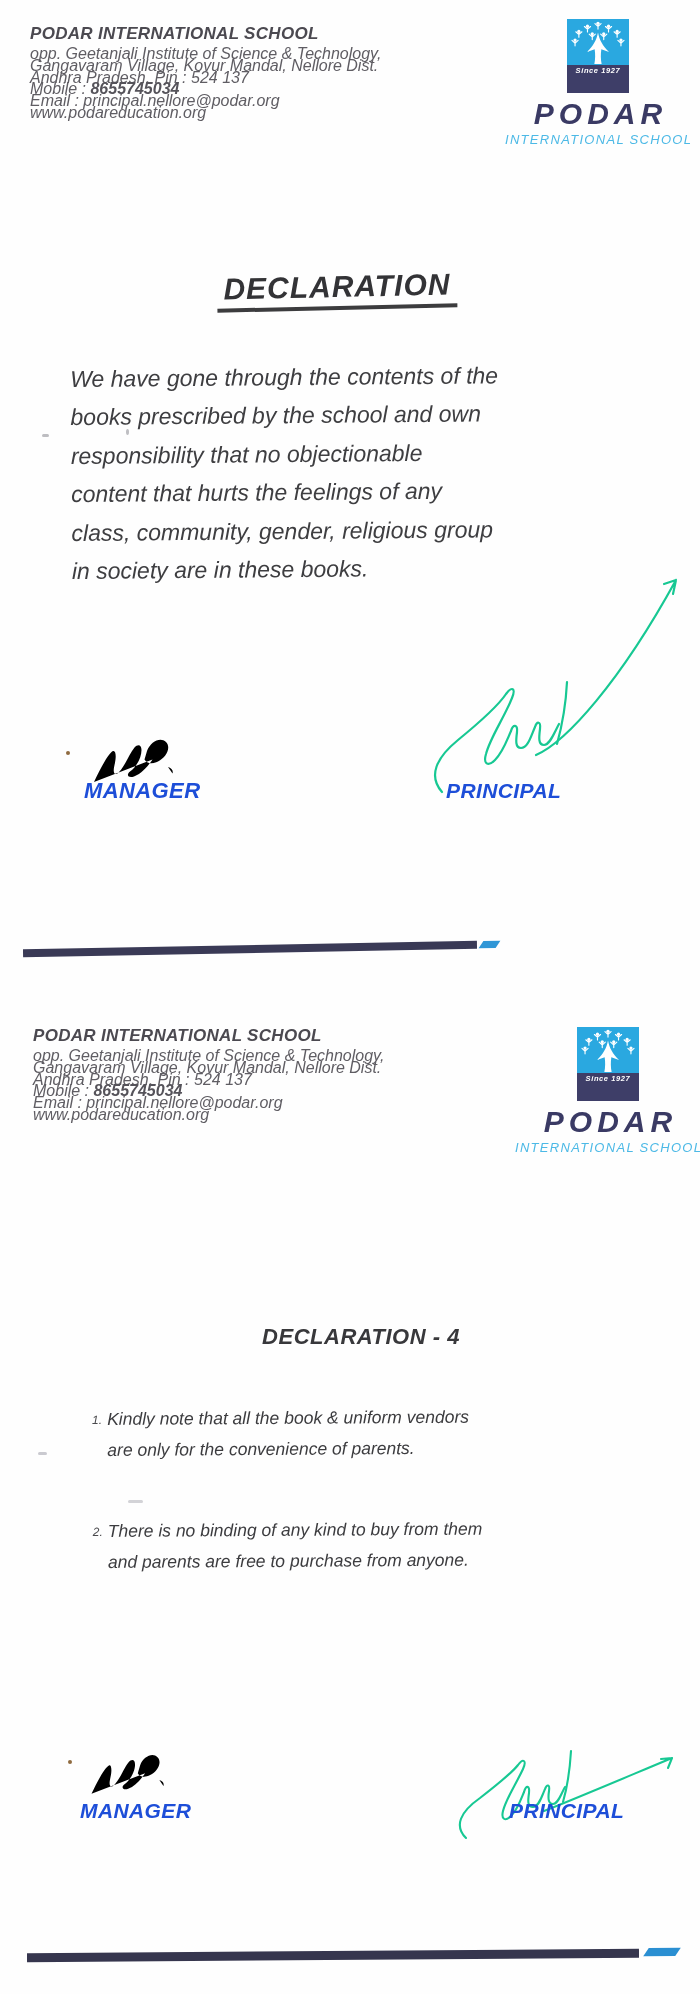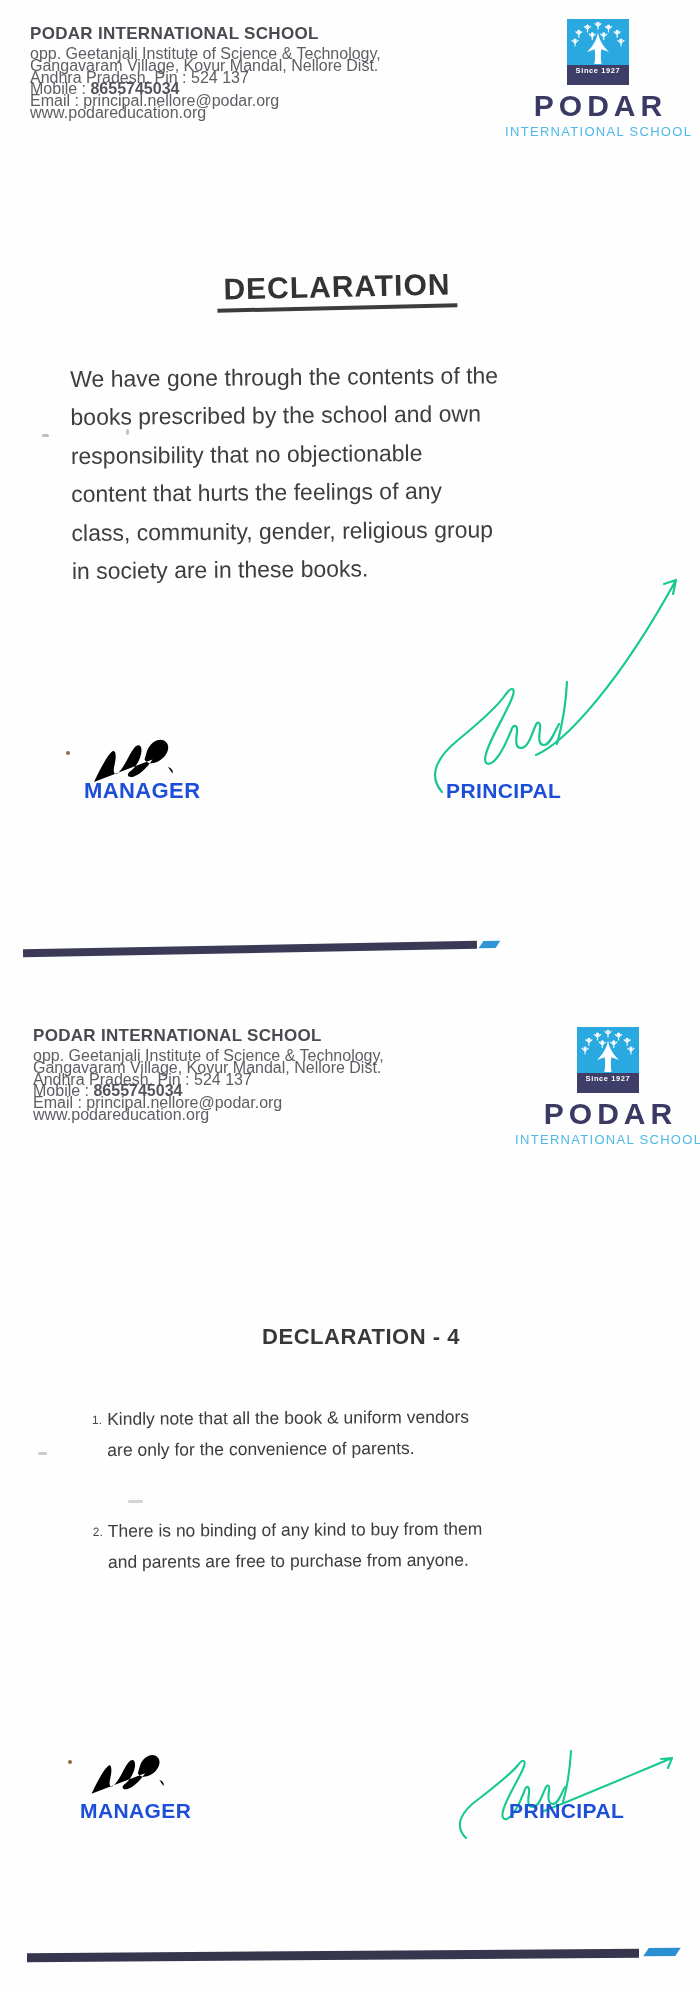--- a/index.html
+++ b/index.html
@@ -1,33 +1,33 @@
 <!DOCTYPE html>
 <html><head>
 <meta charset="utf-8">
 <style>
   html,body{margin:0;padding:0;background:#ffffff;}
   .page{
     position:relative;width:700px;height:1994px;background:#fefefe;
-    font-family:"Liberation Sans", sans-serif;overflow:hidden;
+    font-family:"Liberation Sans", sans-serif;overflow:hidden;font-style:italic;
   }
   
   .letterhead{position:absolute;}
   .lh1{left:30px;top:24px;}
   .lh2{left:33px;top:1026px;}
   .lh-title{font-size:17px;font-weight:bold;color:#4b4950;letter-spacing:.3px;margin-bottom:4px;white-space:nowrap;}
   .lh-line{font-size:16px;color:#5f5d63;line-height:11.8px;white-space:nowrap;}
   .lh-bold{font-weight:bold;color:#55535a;}
   
   .logo{position:absolute;width:156px;display:flex;flex-direction:column;align-items:center;}
   .logo1{left:520px;top:19px;}
   .logo2{left:530px;top:1027px;}
   .logo-square{width:62px;height:46px;background:#2aa8e0;display:flex;align-items:center;justify-content:center;}
   .logo-square svg{width:60px;height:44px;display:block;}
-  .logo-band{width:62px;height:20px;background:#3e3e68;color:#ffffff;font-size:7.5px;font-weight:bold;
+  .logo-band{width:62px;height:28px;background:#3e3e68;color:#ffffff;font-size:7.5px;font-weight:bold;
     text-align:center;line-height:12px;letter-spacing:.6px;}
   .logo-brand{margin-top:6px;font-size:30px;font-weight:bold;color:#3a3a64;letter-spacing:5px;margin-right:-5px;line-height:1;white-space:nowrap;}
   .logo-sub{margin-top:3px;font-size:13px;color:#4cb9e6;letter-spacing:1.3px;margin-right:-1.3px;white-space:nowrap;}
   
   .heading1{position:absolute;top:270px;left:-13px;width:700px;text-align:center;transform:rotate(-1.3deg);}
   .heading1 span{display:inline-block;font-size:30px;font-weight:bold;color:#333336;letter-spacing:1px;
     border-bottom:4px solid #3c3c3e;padding:0 6px 2px;}
   .heading2{position:absolute;top:1324px;left:11px;width:700px;text-align:center;}
   .heading2 span{font-size:22px;font-weight:bold;color:#38383b;letter-spacing:.5px;}
   

